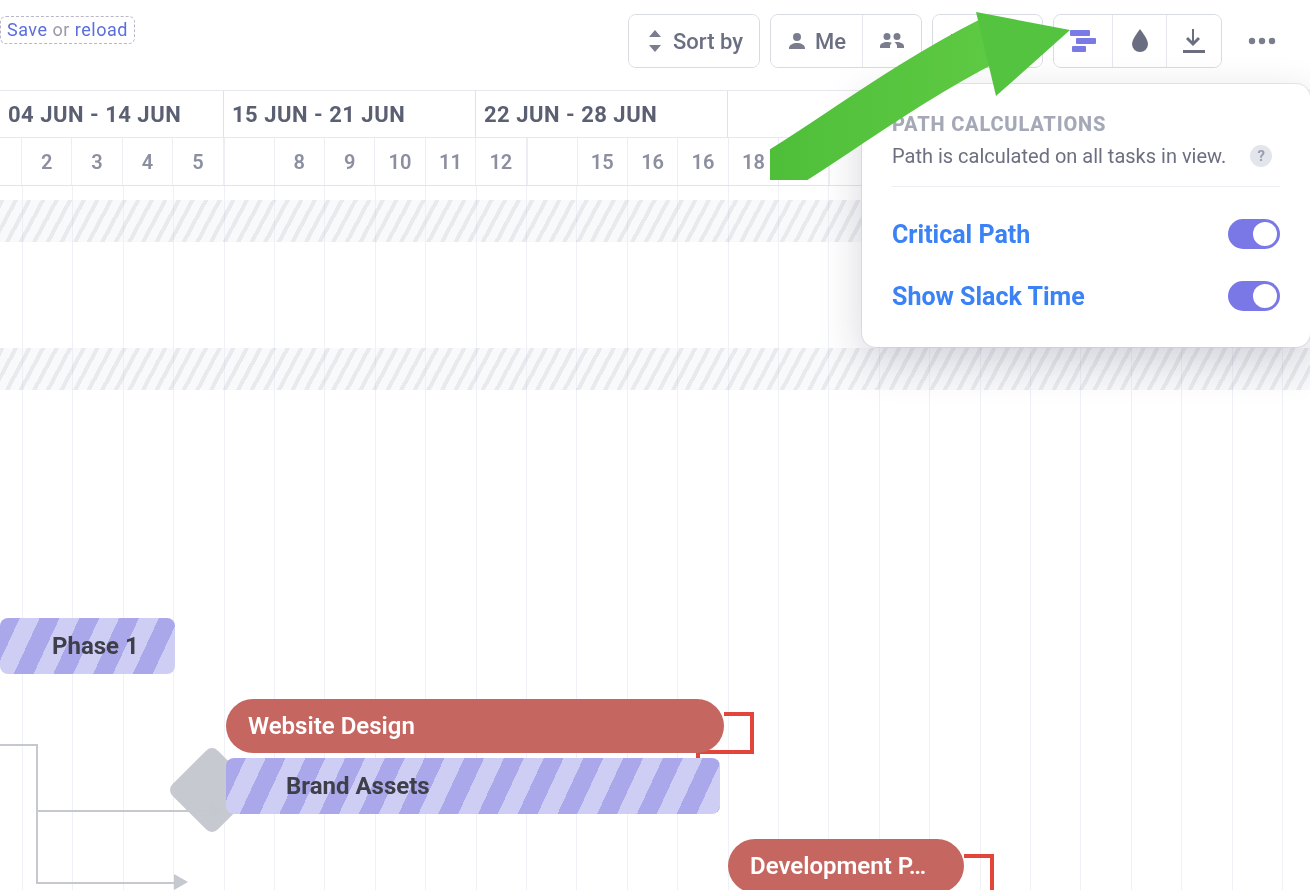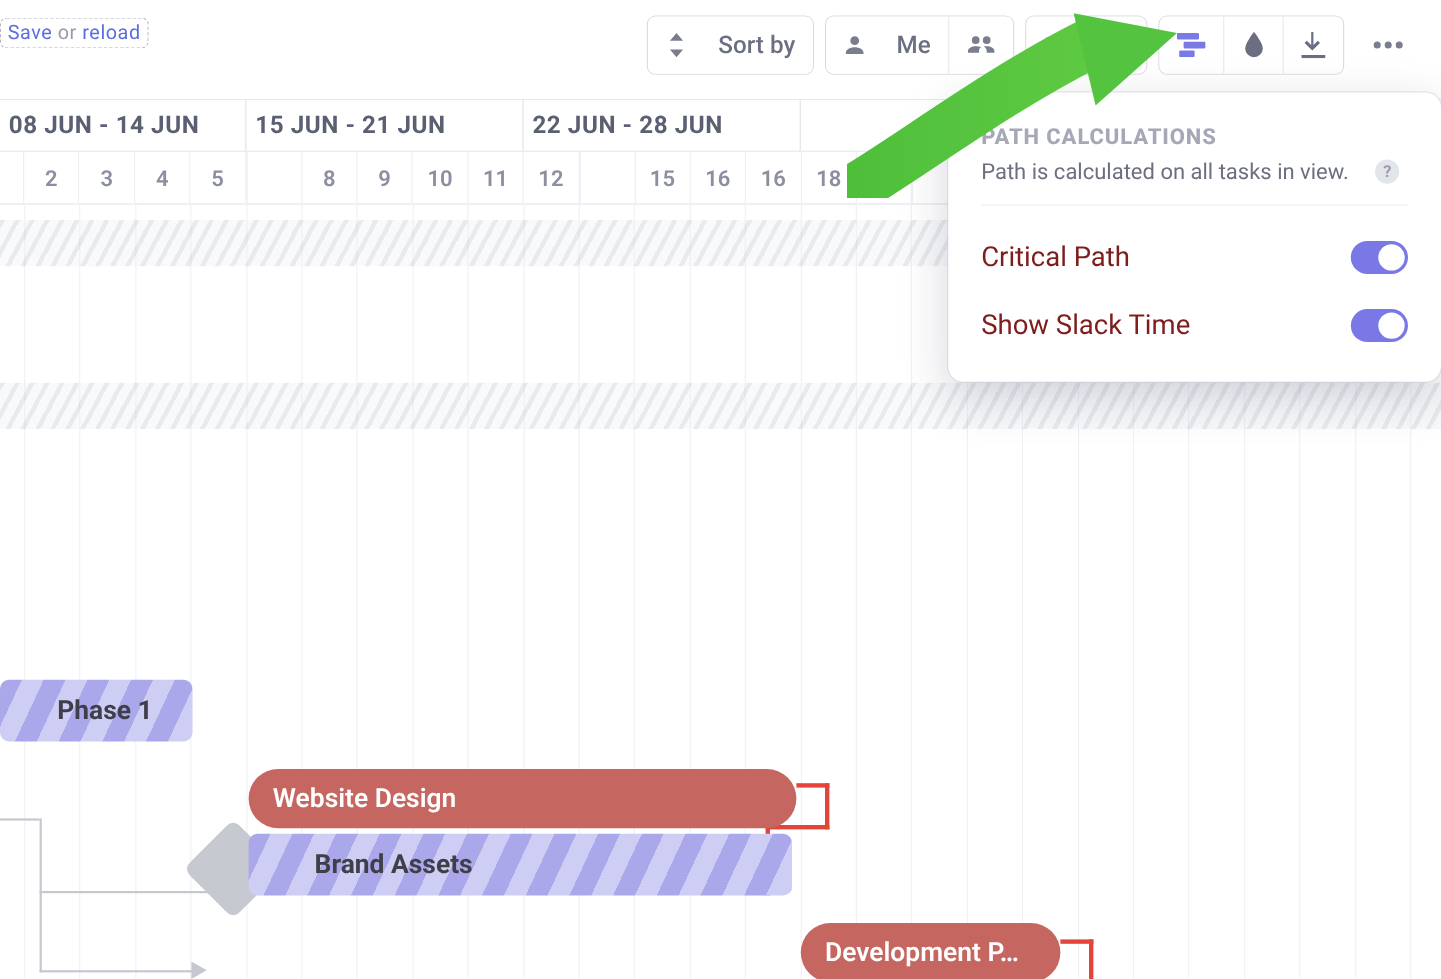--- a/index.html
+++ b/index.html
@@ -42,21 +42,21 @@
     overflow: hidden;
     background: #fff;
   }
   .btn {
     height: 52px;
     min-width: 54px;
     padding: 0 16px;
     display: flex;
     align-items: center;
     justify-content: center;
-    gap: 28px;
+    gap: 8px;
     background: #fff;
     color: #6d7183;
     font-size: 22px;
     cursor: pointer;
     border-left: 1px solid #e7e8ee;
     text-align: center;
   }
   .btn:first-child { border-left: 0; }
   .btn .lbl { font-weight: 500; color:#6b6f82; }
   .btn.accent svg path, .btn.accent svg rect { fill: #7a7ae6; }
@@ -165,21 +165,21 @@
     font-size:20px; color:#6c6f80; display:flex; align-items:center; gap:24px;
     padding-bottom:18px; border-bottom:1px solid #eceef4; margin-bottom:16px;
   }
   .popover .sub .help {
     width:22px;height:22px;border-radius:50%;background:#e3e5ec;color:#9b9eab;
     font-size:15px;font-weight:700;display:flex;align-items:center;justify-content:center;
   }
   .toggle-row {
     display:flex; align-items:center; justify-content:space-between;
     padding:16px 0;
-    font-size:25px; color:#7f1d1d; font-weight:400;
+    font-size:25px; color:#3b82f6; font-weight:700;
   }
   .switch {
     width:52px;height:30px;border-radius:30px;background:#7a78e6;position:relative;
     cursor:pointer;
   }
   .switch::after {
     content:""; position:absolute; width:24px;height:24px;border-radius:50%;
     background:#fff; top:3px; right:3px;
   }
 
@@ -253,21 +253,21 @@
     <svg width="28" height="8" viewBox="0 0 28 8">
         <circle fill="#7a7d8e" cx="4" cy="4" r="3.2"></circle>
         <circle fill="#7a7d8e" cx="14" cy="4" r="3.2"></circle>
         <circle fill="#7a7d8e" cx="24" cy="4" r="3.2"></circle>
       </svg>
   </div>
 </div>
 
 <div class="gantt-area">
   <div class="weeks-row">
-    <div class="week">08 JUN - 14 JUN</div>
+    <div class="week">04 JUN - 14 JUN</div>
     <div class="week">15 JUN - 21 JUN</div>
     <div class="week">22 JUN - 28 JUN</div>
     <div class="week"></div>
     <div class="week"></div>
   </div>
   <div class="days-row">
     <div class="day"></div>
     <div class="day">2</div>
     <div class="day">3</div>
     <div class="day">4</div>

